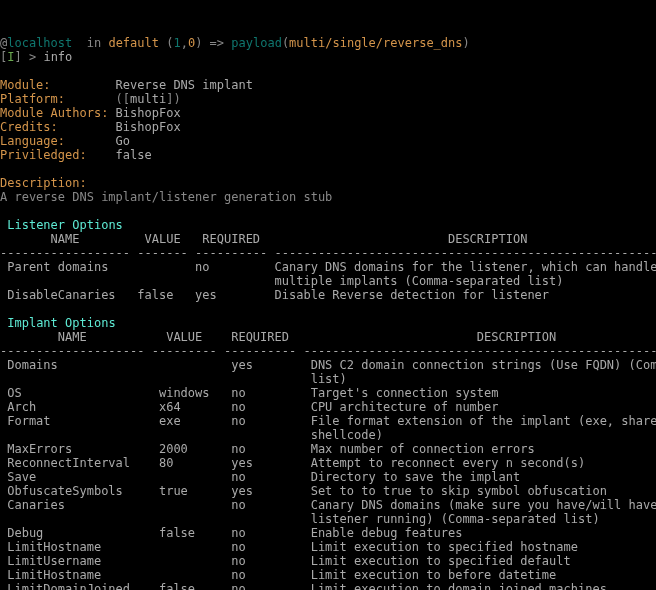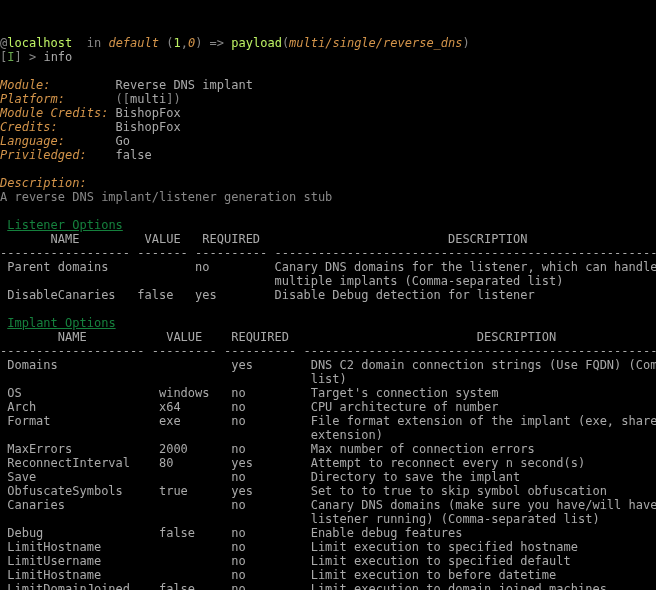--- a/index.html
+++ b/index.html
@@ -7,59 +7,59 @@
       padding: 8px 0 20px 0;
       background: #000;
       color: #ccc;
       font-family: "Consolas", "Menlo", "Monaco", monospace;
       font-size: 12px;
       line-height: 14px;
       width: 656px;
       white-space: pre;
     }
     .gray { color: #888; }
-    .orange { color: #d4954b; font-style: italic; }
-    .teal { color: #bef264; }
+    .orange { color: #d4954b; }
+    .teal { color: #0f766e; }
     .i-green { color: #6aa84f; }
     .plat { color: #888; }
     .val-g { color: #aaa; }
-    .hdr { color: #15803d; text-decoration: underline; }
+    .hdr { color: #5eead4; }
   </style>
 </head>
 <body>
 
 <div id="root"><span class="gray">@</span><span class="teal">localhost</span>  <span class="gray">in</span> <span class="orange">default</span> <span class="gray">(</span><span class="teal">1</span><span class="gray">,</span><span class="orange">0</span><span class="gray">)</span><span class="gray"> =&gt; </span><span class="teal">payload</span><span class="gray">(</span><span class="orange">multi/single/reverse_dns</span><span class="gray">)</span>  
 <span class="gray">[</span><span class="i-green">I</span><span class="gray">]</span> <span class="gray">&gt;</span> <span class="val-g">info</span>
 
 <span class="orange">Module:         </span><span class="val-g">Reverse DNS implant</span>
 <span class="orange">Platform:       </span><span class="plat">([</span><span class="val-g">multi</span><span class="plat">])</span>
-<span class="orange">Module Credits: </span><span class="val-g">BishopFox</span>
+<span class="orange">Module Authors: </span><span class="val-g">BishopFox</span>
 <span class="orange">Credits:        </span><span class="val-g">BishopFox</span>
 <span class="orange">Language:       </span><span class="val-g">Go</span>
 <span class="orange">Priviledged:    </span><span class="val-g">false</span>
 
 <span class="orange">Description:</span>
 <span class="gray">A reverse DNS implant/listener generation stub</span>
 
  <span class="hdr">Listener Options</span>
 <span class="val-g">       NAME         VALUE   REQUIRED                          DESCRIPTION                        </span>
 <span class="val-g">------------------ ------- ---------- -----------------------------------------------------------</span>
 <span class="val-g"> Parent domains            no         Canary DNS domains for the listener, which can handle</span>
 <span class="val-g">                                      multiple implants (Comma-separated list)</span>
-<span class="val-g"> DisableCanaries   false   yes        Disable Debug detection for listener</span>
+<span class="val-g"> DisableCanaries   false   yes        Disable Reverse detection for listener</span>
 
  <span class="hdr">Implant Options</span>
 <span class="val-g">        NAME           VALUE    REQUIRED                          DESCRIPTION                         </span>
 <span class="val-g">-------------------- --------- ---------- ------------------------------------------------------------</span>
 <span class="val-g"> Domains                        yes        DNS C2 domain connection strings (Use FQDN) (Comma-separated</span>
 <span class="val-g">                                           list)</span>
 <span class="val-g"> OS                   windows   no         Target's connection system</span>
 <span class="val-g"> Arch                 x64       no         CPU architecture of number</span>
 <span class="val-g"> Format               exe       no         File format extension of the implant (exe, shared,</span>
-<span class="val-g">                                           extension)</span>
+<span class="val-g">                                           shellcode)</span>
 <span class="val-g"> MaxErrors            2000      no         Max number of connection errors</span>
 <span class="val-g"> ReconnectInterval    80        yes        Attempt to reconnect every n second(s)</span>
 <span class="val-g"> Save                           no         Directory to save the implant</span>
 <span class="val-g"> ObfuscateSymbols     true      yes        Set to to true to skip symbol obfuscation</span>
 <span class="val-g"> Canaries                       no         Canary DNS domains (make sure you have/will have a DNS</span>
 <span class="val-g">                                           listener running) (Comma-separated list)</span>
 <span class="val-g"> Debug                false     no         Enable debug features</span>
 <span class="val-g"> LimitHostname                  no         Limit execution to specified hostname</span>
 <span class="val-g"> LimitUsername                  no         Limit execution to specified default</span>
 <span class="val-g"> LimitHostname                  no         Limit execution to before datetime</span>

